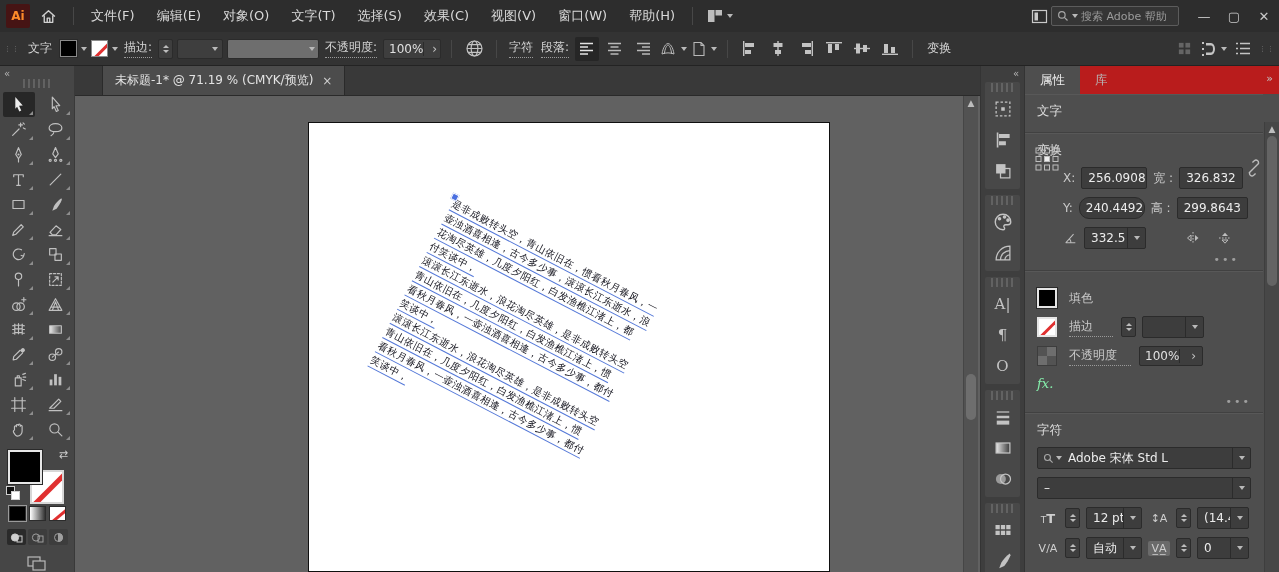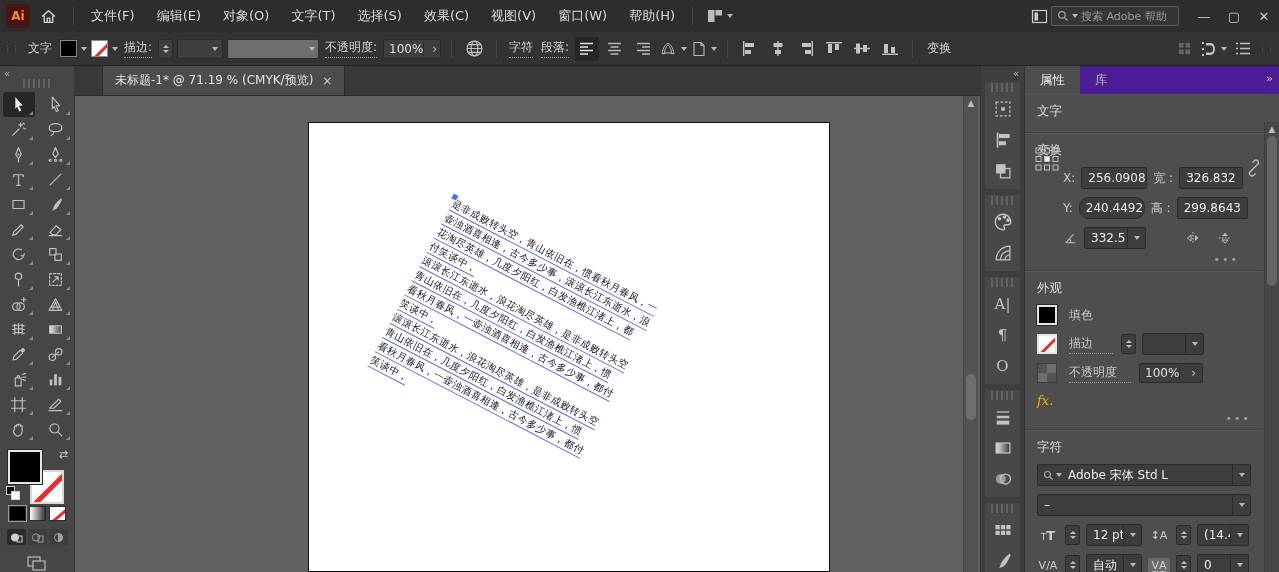--- a/index.html
+++ b/index.html
@@ -86,21 +86,21 @@
   .vscroll .arrow{position:absolute;top:2px;left:0;right:0;text-align:center;color:#bdbdbd;font-size:9px;}
   .vscroll .thumb{position:absolute;left:2px;right:2px;top:278px;height:46px;background:#6e6e6e;border-radius:7px;}
   
   .dock{width:45px;background:#3e3e3e;border-left:1px solid #343434;border-right:1px solid #343434;flex:0 0 auto;overflow:hidden;}
   .dock-head{height:14px;text-align:right;padding:2px 5px 0;color:#b5b5b5;font-size:10px;}
   .dock-group{margin:2px 4px 6px;background:#484848;border-radius:2px;padding:1px 0 3px;}
   .dock-item{height:31px;display:flex;align-items:center;justify-content:center;color:#c3c3c3;}
   .dock-txt{font-size:15px;color:#c3c3c3;font-family:"DejaVu Serif","Liberation Serif",serif;}
   
   .props{width:254px;background:#4e4e4e;flex:0 0 auto;display:flex;flex-direction:column;position:relative;}
-  .props-tabs{height:28px;background:#4c1d95;display:flex;align-items:stretch;flex:0 0 auto;position:relative;}
+  .props-tabs{height:28px;background:#b91c1c;display:flex;align-items:stretch;flex:0 0 auto;position:relative;}
   .ptab{padding:0 15px;display:flex;align-items:center;font-size:12.5px;color:#b8b8b8;}
   .ptab.active{background:#4e4e4e;color:#ededed;}
   .collapse{position:absolute;right:6px;top:6px;color:#c5c5c5;font-size:11px;}
   .props-body{flex:1;position:relative;padding-right:16px;overflow:hidden;}
   .psec{padding:9px 12px 10px;border-bottom:1px solid #414141;box-shadow:0 1px 0 #585858 inset;}
   .psec-title{color:#dcdcdc;font-size:12.5px;margin-bottom:2px;}
   .prow{display:flex;align-items:center;margin-top:8px;gap:6px;}
   .flabel{color:#c9c9c9;font-size:12px;white-space:nowrap;}
   .field{height:22px;background:#3d3d3d;border:1px solid #2b2b2b;border-radius:2px;color:#ececec;
          display:flex;align-items:center;padding:0 6px;font-size:12px;}
@@ -110,21 +110,21 @@
   .fieldsel .cv{width:18px;display:flex;justify-content:center;border-left:1px solid #2b2b2b;align-self:stretch;align-items:center;}
   .tf{position:relative;padding-left:38px;padding-right:24px;}
   .refgrid{position:absolute;left:10px;top:14px;}
   .linkico{position:absolute;right:0px;top:26px;color:#bdbdbd;}
   .tf-more{text-align:right;margin-top:4px;}
   .ap-sw{width:20px;height:20px;flex:0 0 auto;}
   .ap-sw.fill{background:#000;border:2px solid #e5e5e5;box-shadow:0 0 0 1px #2a2a2a;}
   .ap-sw.none{background:#fff;border:2px solid #e5e5e5;position:relative;overflow:hidden;}
   .ap-sw.none:before{content:"";position:absolute;left:-5px;top:6px;width:34px;height:3px;background:#e03030;transform:rotate(-45deg);}
   .ap-sw.checker{background:conic-gradient(#777 25%,#555 0 50%,#777 0 75%,#555 0);border:1px solid #3a3a3a;opacity:.8;}
-  .fx{font-style:italic;color:#eab308;font-family:"DejaVu Serif","Liberation Serif",serif;font-size:13px;margin-top:10px;}
+  .fx{font-style:italic;color:#86efac;font-family:"DejaVu Serif","Liberation Serif",serif;font-size:13px;margin-top:10px;}
   .char-ico{width:22px;color:#cfcfcf;font-size:11px;flex:0 0 auto;text-align:center;white-space:nowrap;}
   .char-ico b{font-size:13px;}
   .char-ico.hl{background:#6a6a6a;border-radius:2px;padding:1px 0;}
   .pscroll{position:absolute;right:0;top:28px;bottom:0;width:15px;background:#474747;border-left:1px solid #3e3e3e;}
   .pscroll .arrow{position:absolute;top:2px;left:0;right:0;text-align:center;color:#bdbdbd;font-size:9px;}
   .pscroll .thumb{position:absolute;left:2px;right:2px;top:14px;height:150px;background:#646464;border-radius:6px;}
   svg.ic{display:block;}
 </style>
 </head>
 <body>
@@ -966,21 +966,20 @@
                   <path d="M2 7 H14" stroke="#bdbdbd" stroke-dasharray="1.6 1.4" fill="none"></path>
                   <path d="M5 5 L8 1.8 L11 5 Z"></path>
                   <path d="M5 9 L8 12.2 L11 9 Z" fill="none" stroke="#bdbdbd"></path>
                 </svg>
             </span>
           </div>
           <div class="tf-more dots3">•••</div>
         </div>
 
         <div class="psec" style="padding-bottom:4px;">
-          <div class="psec-title">外观</div>
           <div class="prow">
             <span class="ap-sw fill"></span>
             <span class="flabel" style="margin-left:6px;">填色</span>
           </div>
           <div class="prow">
             <span class="ap-sw none"></span>
             <span class="flabel cb-link" style="margin-left:6px;width:44px;">描边</span>
             <span class="stepper">
                 <i class="up"></i>
                 <i class="dn"></i>

